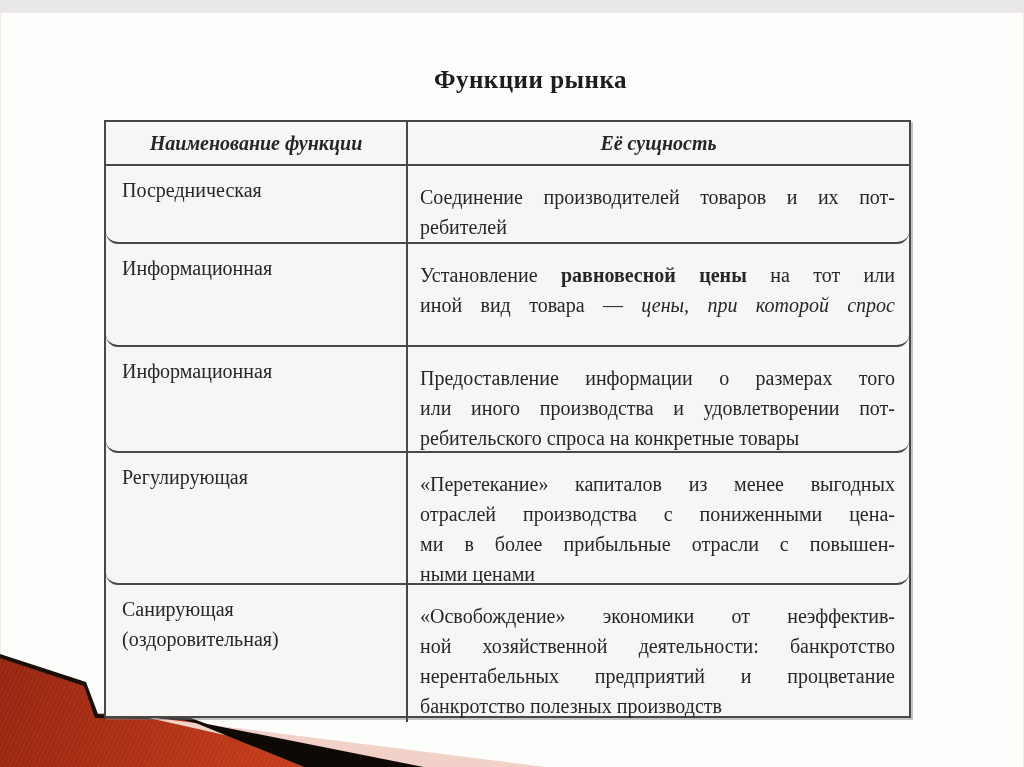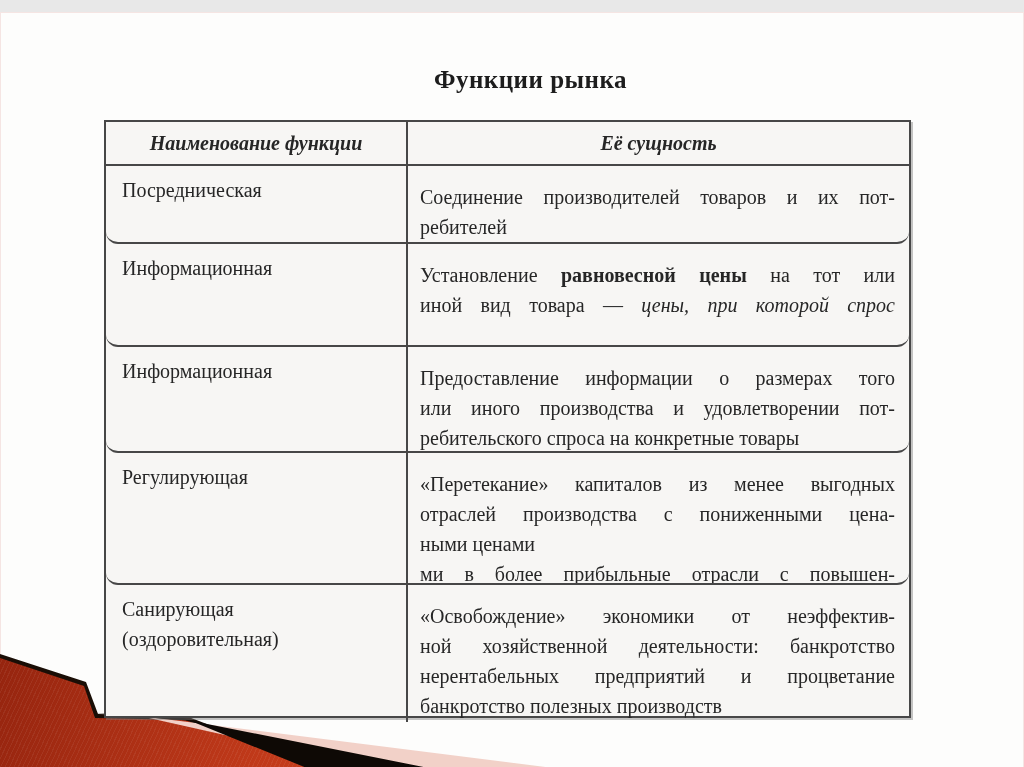--- a/index.html
+++ b/index.html
@@ -109,22 +109,22 @@
             <span class="line"><span class="seg ">ребительского спроса на конкретные товары</span></span>
           </div>
         </div>
         <div class="trow" style="height: 132px;">
           <div class="cell func">
             <span class="line">Регулирующая</span>
           </div>
           <div class="cell ess">
             <span class="line just"><span class="seg ">«Перетекание» капиталов из менее выгодных</span></span>
             <span class="line just"><span class="seg ">отраслей производства с пониженными цена-</span></span>
+            <span class="line just"><span class="seg ">ми в более прибыльные отрасли с повышен-</span></span>
             <span class="line"><span class="seg ">ными ценами</span></span>
-            <span class="line just"><span class="seg ">ми в более прибыльные отрасли с повышен-</span></span>
           </div>
         </div>
         <div class="trow" style="height: 137px;">
           <div class="cell func">
             <span class="line">Санирующая</span>
             <span class="line">(оздоровительная)</span>
           </div>
           <div class="cell ess">
             <span class="line just"><span class="seg ">«Освобождение» экономики от неэффектив-</span></span>
             <span class="line just"><span class="seg ">ной хозяйственной деятельности: банкротство</span></span>

